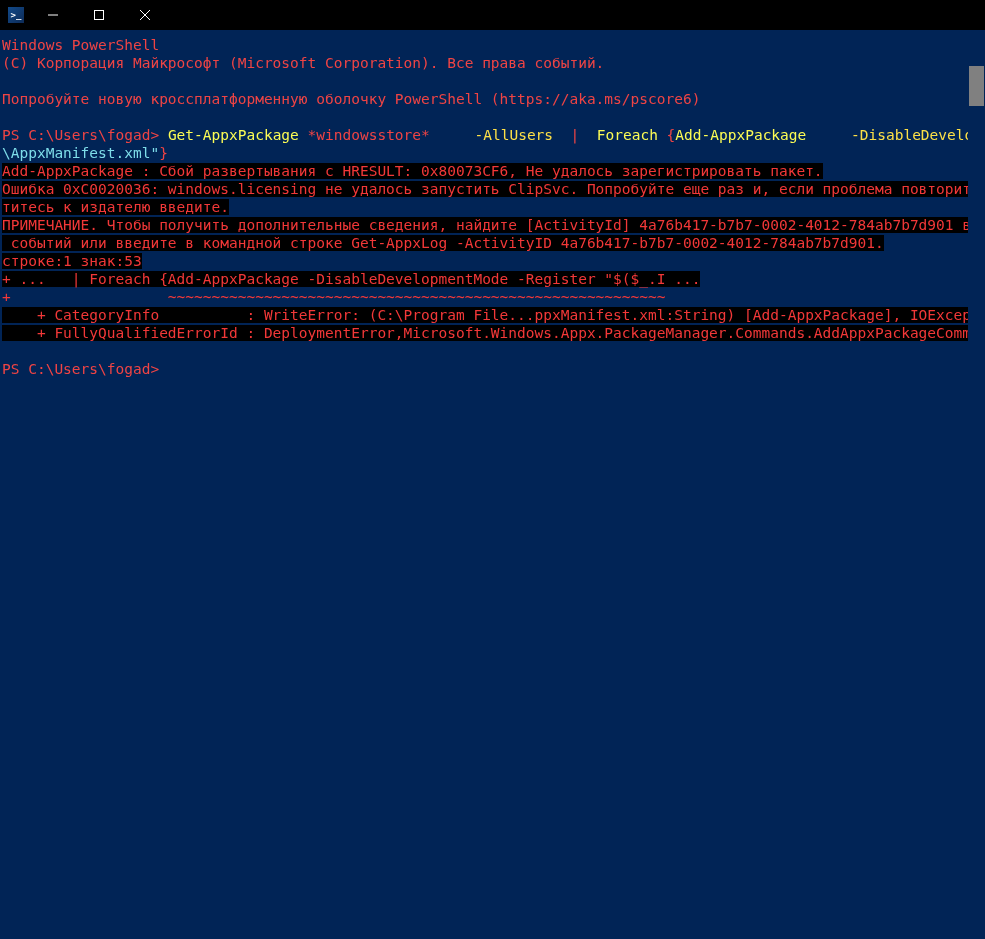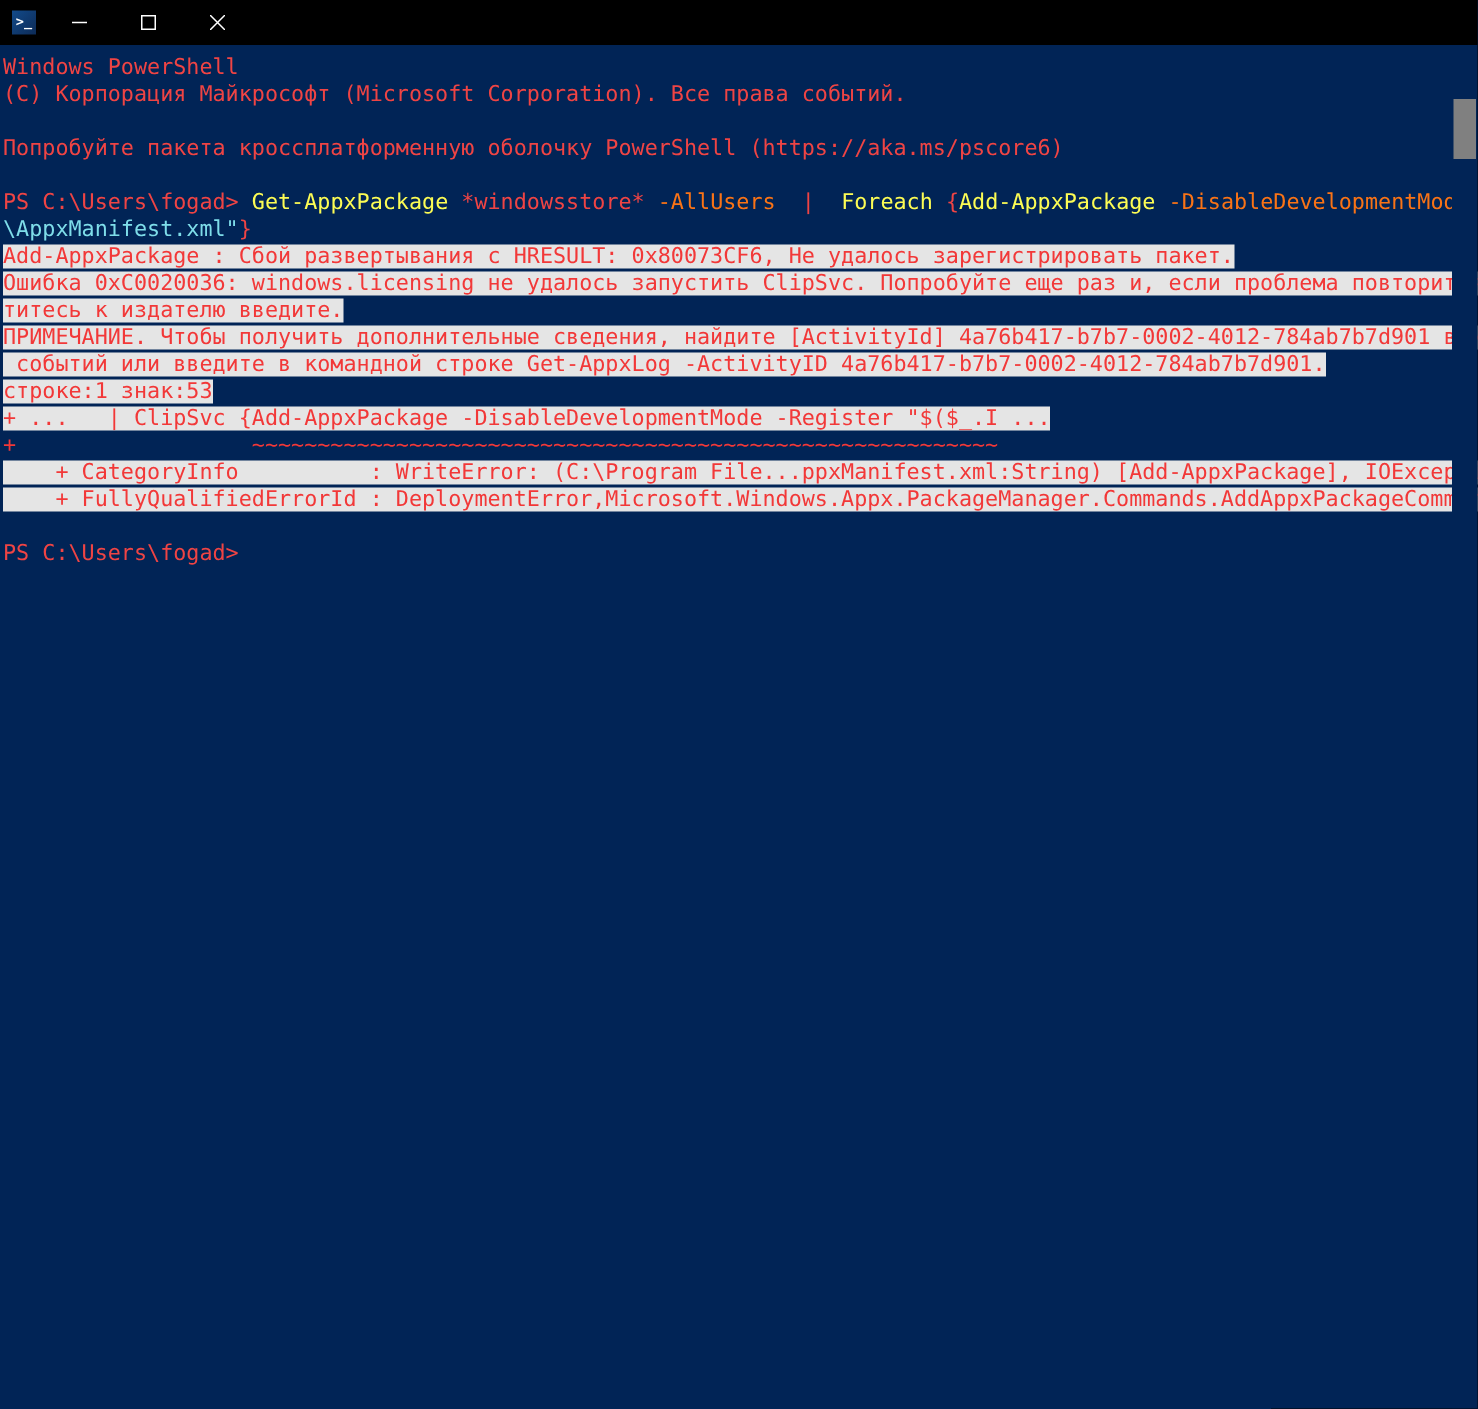--- a/index.html
+++ b/index.html
@@ -89,23 +89,23 @@
     font-family: Consolas, "Lucida Console", monospace;
     font-size: 14.5px;
     line-height: 18px;
     color: #eeedf0;
     white-space: pre-wrap;
     word-break: break-all;
   }
   .term span { white-space: pre; }
   .white  { color: #ef4444; } 
   .cmd-yellow { color: #fcfc54; margin-top: 12px; }
-  .cmd-gray   { color: #f97316; }
+  .cmd-gray   { color: #fde047; margin-left: 36px; }
   .cmd-cyan   { color: #7edde9; }
-  .err  { color: #f23838; background:#e5e5e5; }
+  .err  { color: #f23838; background:#000000; }
   .errp { color: #f23838; }
 </style>
 </head>
 <body>
 
 <div class="window">
 
   <div class="titlebar">
     <div class="icon">
       <span>&gt;_</span>
@@ -126,30 +126,30 @@
             <path d="M0 0 L10 10 M10 0 L0 10" stroke="#fff" stroke-width="1"></path>
           </svg>
       </div>
     </div>
   </div>
 
   <div class="client">
     <div class="term"><span class="white">Windows PowerShell</span>
 <span class="white">(C) Корпорация Майкрософт (Microsoft Corporation). Все права событий.</span>
 
-<span class="white">Попробуйте пакета кроссплатформенную оболочку PowerShell (https://aka.ms/pscore6)</span>
+<span class="white">Попробуйте новую кроссплатформенную оболочку PowerShell (https://aka.ms/pscore6)</span>
 
 <span class="white">PS C:\Users\fogad&gt; </span><span class="cmd-yellow">Get-AppxPackage</span><span class="white"> *windowsstore* </span><span class="cmd-gray">-AllUsers </span><span class="white"> | </span><span class="cmd-yellow"> Foreach </span><span class="white">{</span><span class="cmd-yellow">Add-AppxPackage </span><span class="cmd-gray">-DisableDevelopmentMode -Register</span><span class="cmd-cyan">\AppxManifest.xml"</span><span class="white">}</span>
 <span class="err">Add-AppxPackage : Сбой развертывания с HRESULT: 0x80073CF6, Не удалось зарегистрировать пакет.</span>
 <span class="err">Ошибка 0xC0020036: windows.licensing не удалось запустить ClipSvc. Попробуйте еще раз и, если проблема повторится, обра</span>
 <span class="err">титесь к издателю введите.</span>
 <span class="err">ПРИМЕЧАНИЕ. Чтобы получить дополнительные сведения, найдите [ActivityId] 4a76b417-b7b7-0002-4012-784ab7b7d901 в журнале</span>
 <span class="err"> событий или введите в командной строке Get-AppxLog -ActivityID 4a76b417-b7b7-0002-4012-784ab7b7d901.</span>
 <span class="err">строке:1 знак:53</span>
-<span class="err">+ ...   | ClipSvc {Add-AppxPackage -DisableDevelopmentMode -Register "$($_.I ...</span>
+<span class="err">+ ...   | Foreach {Add-AppxPackage -DisableDevelopmentMode -Register "$($_.I ...</span>
 <span class="errp">+                  ~~~~~~~~~~~~~~~~~~~~~~~~~~~~~~~~~~~~~~~~~~~~~~~~~~~~~~~~~</span>
 <span class="err">    + CategoryInfo          : WriteError: (C:\Program File...ppxManifest.xml:String) [Add-AppxPackage], IOException</span>
 <span class="err">    + FullyQualifiedErrorId : DeploymentError,Microsoft.Windows.Appx.PackageManager.Commands.AddAppxPackageCommand</span>
 
 <span class="white">PS C:\Users\fogad&gt; </span></div>
 
     <div class="scrollbar">
       <div class="thumb"></div>
     </div>
   </div>

